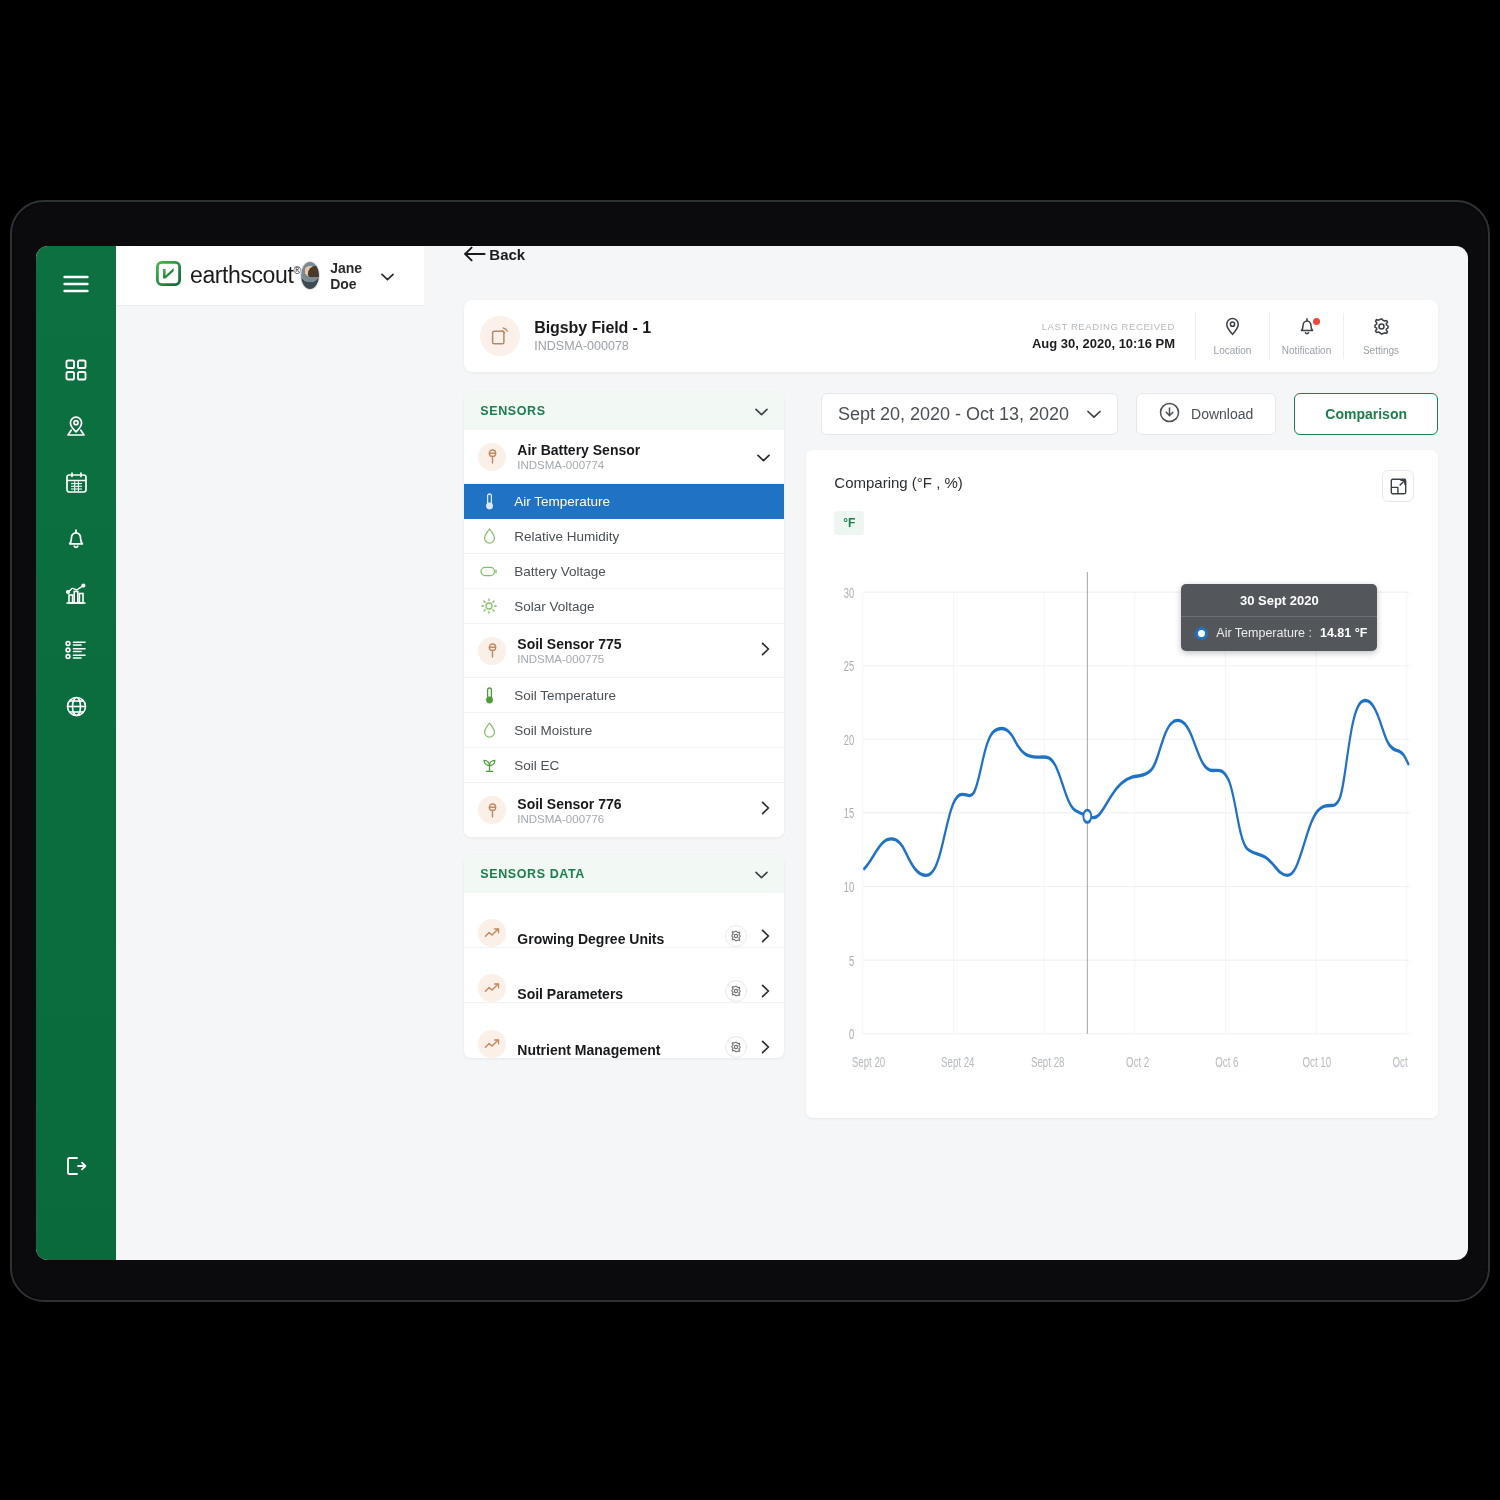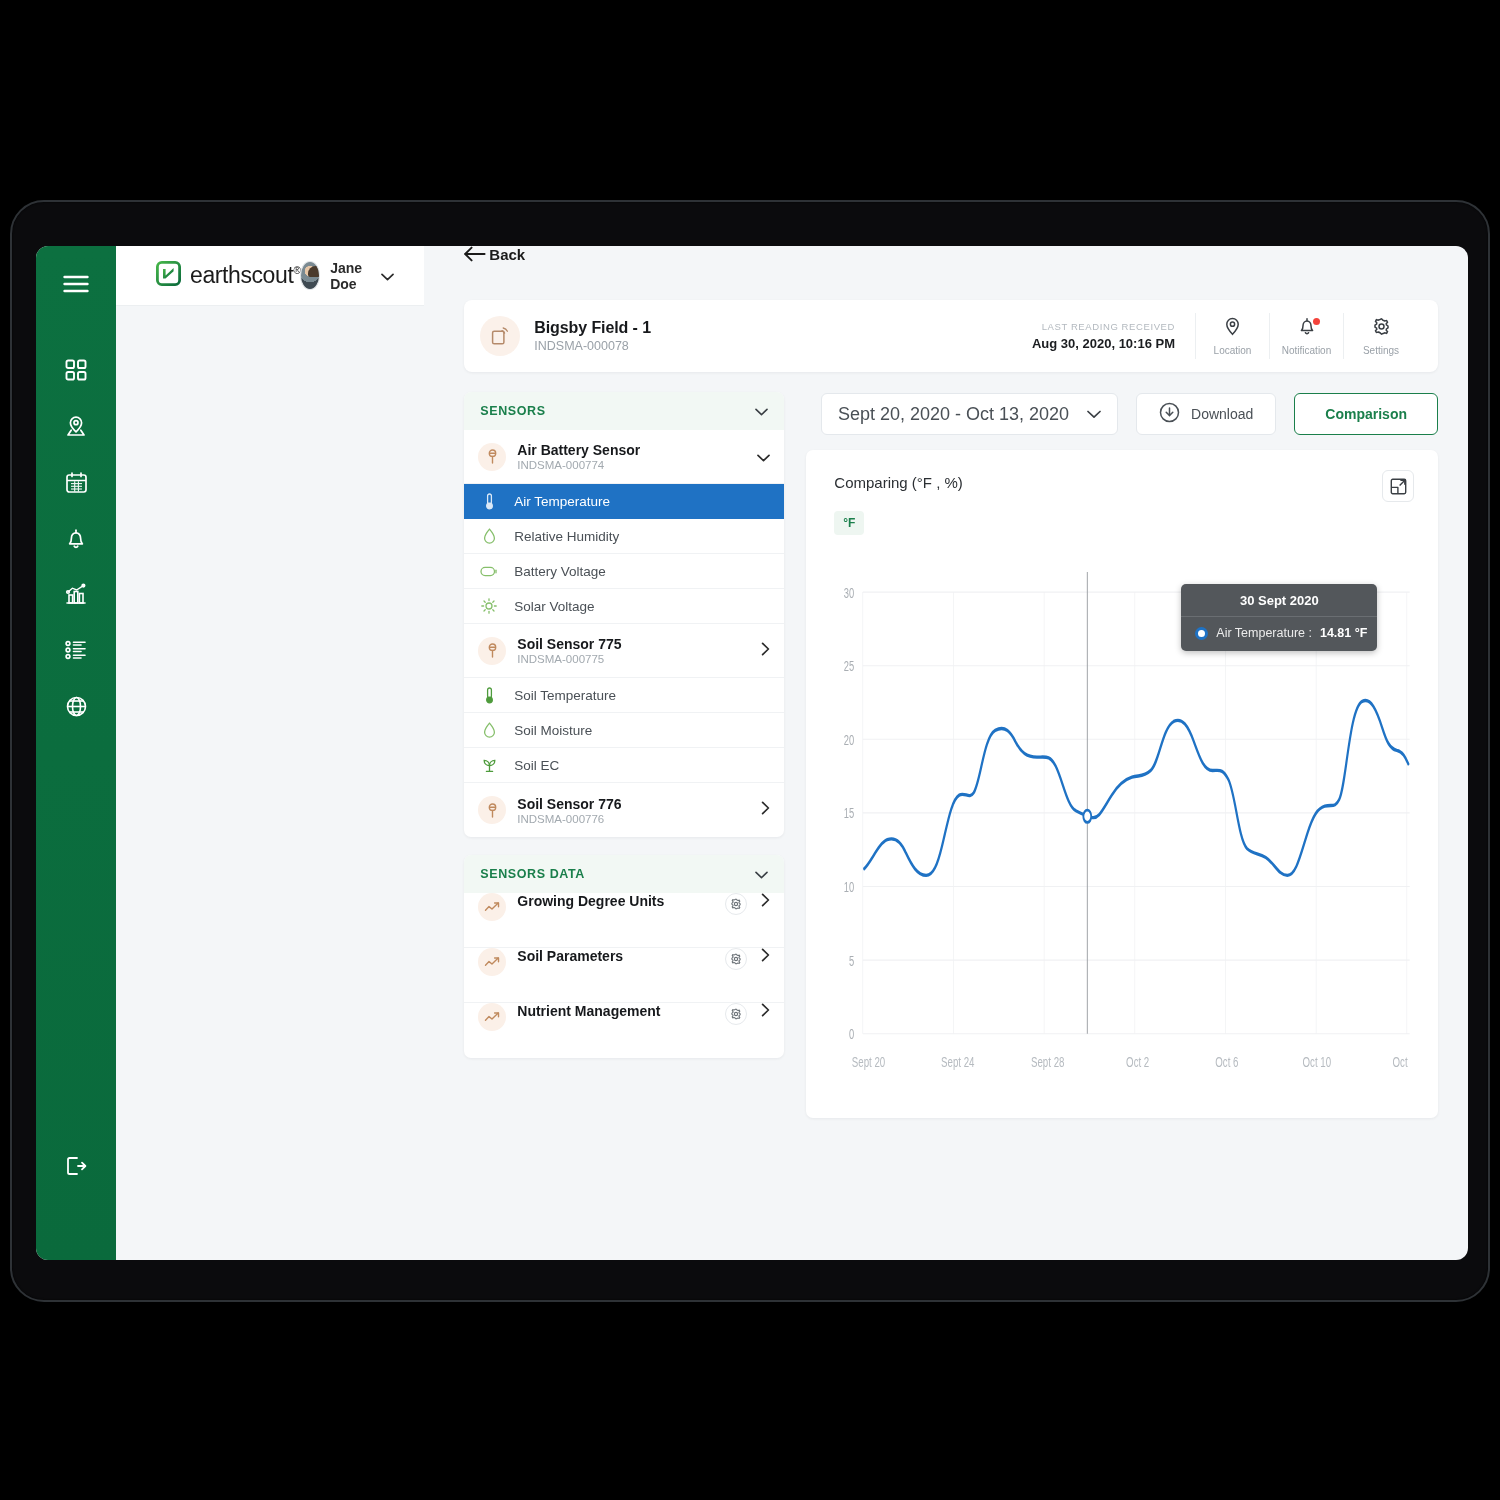--- a/index.html
+++ b/index.html
@@ -145,21 +145,21 @@
   .sensor-item {
     display: flex; align-items: center; padding: 0 14px; height: 35px;
     border-bottom: 1px solid #f0f2f4; cursor: pointer;
   }
   .sensor-item-icon { width: 22px; display:flex; justify-content:center; flex:0 0 22px;}
   .sensor-item-label { margin-left: 14px; font-size: 13.5px; color: #4a5056; }
   .sensor-item.active { background: #1f72c4; border-bottom-color: #1f72c4; }
   .sensor-item.active .sensor-item-label { color: #fff; }
 
   .derived-item {
-    display: flex; align-items: flex-start; padding: 0 14px; height: 55px;
+    display: flex; align-items: flex-end; padding: 0 14px; height: 55px;
     border-bottom: 1px solid #f0f2f4; cursor: pointer;
   }
   .derived-icon {
     width: 28px; height: 28px; border-radius: 50%; background: #fbf0e8;
     display: flex; align-items: center; justify-content: center; flex:0 0 28px;
   }
   .derived-label { margin-left: 11px; font-size: 14px; font-weight: 700; color: #17191c; flex: 1; }
   .gear-btn {
     width: 22px; height: 22px; border-radius: 50%; border: 1px solid #e6e9ec;
     display: flex; align-items: center; justify-content: center; margin-right: 14px; cursor: pointer;

